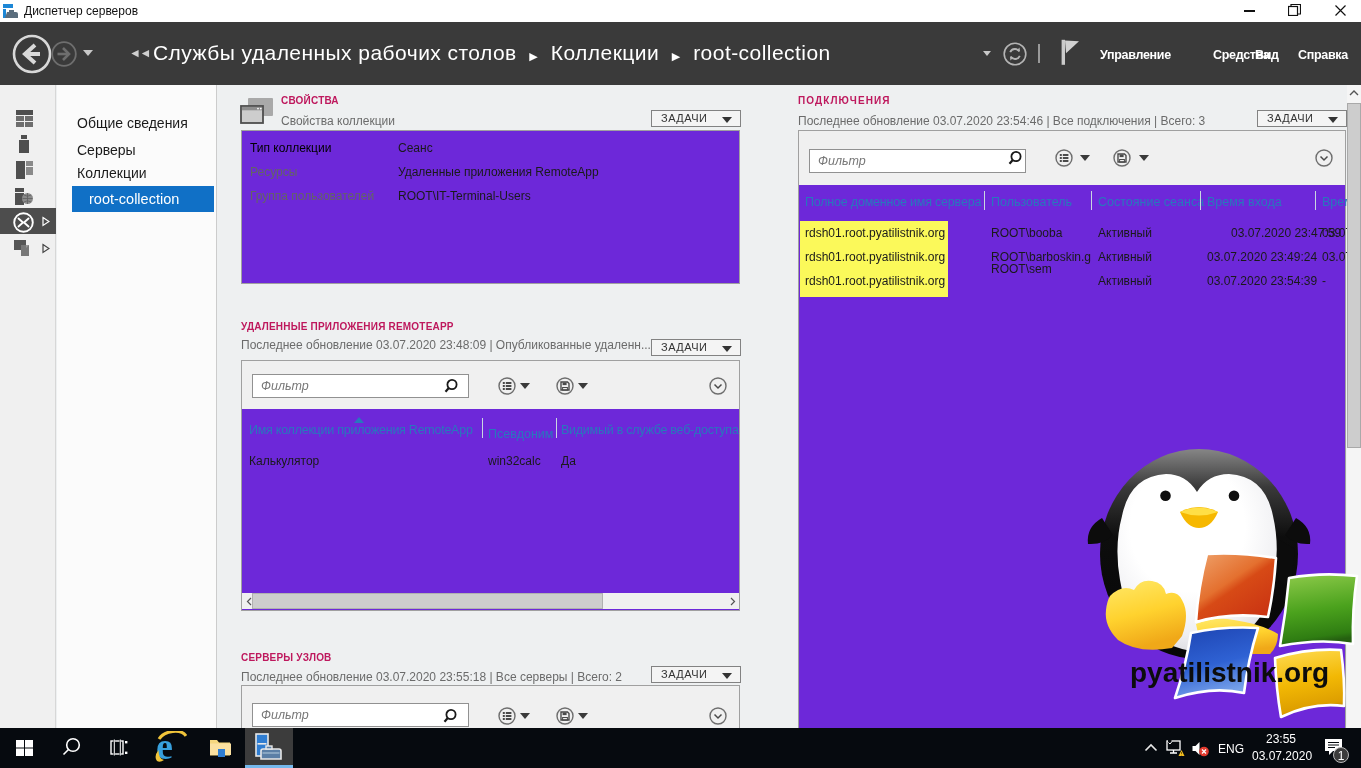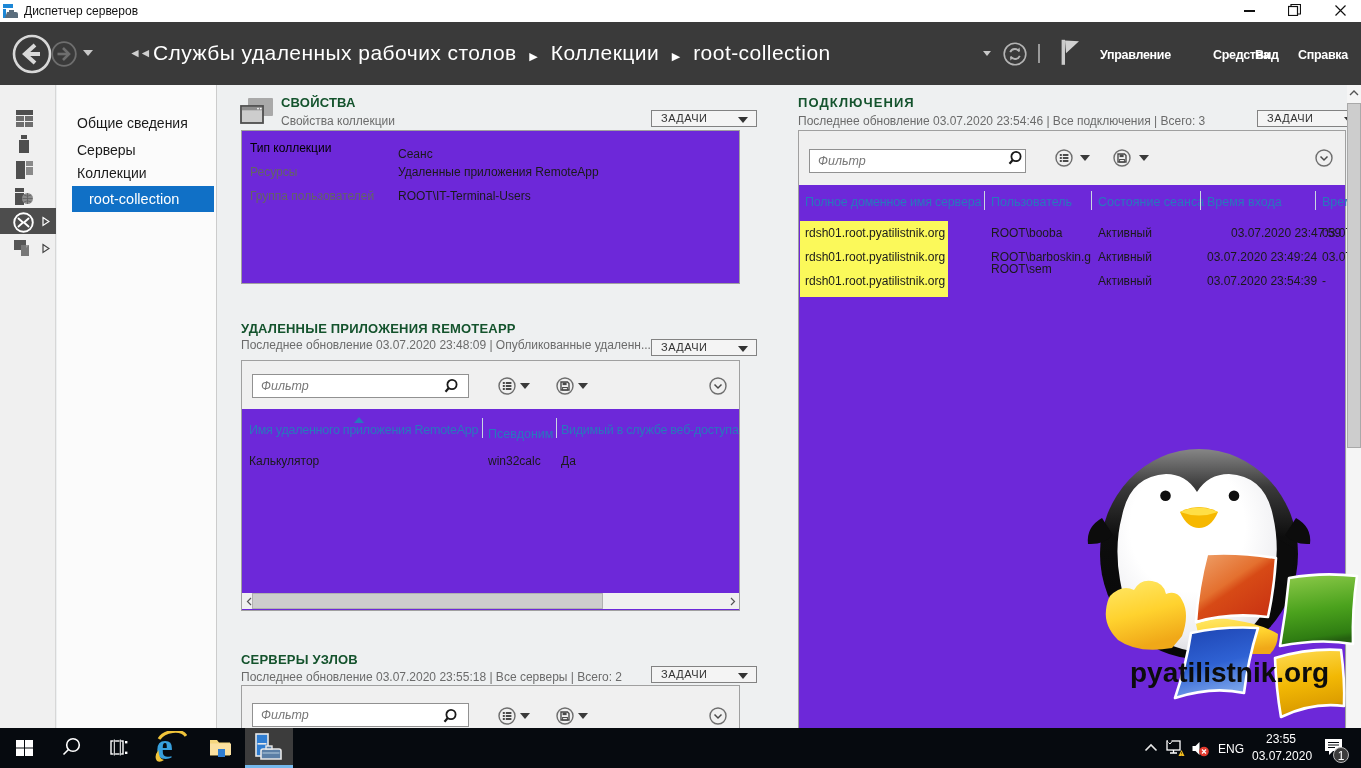--- a/index.html
+++ b/index.html
@@ -13,23 +13,23 @@
 .crumb { color:#fff; font-size:21px; letter-spacing:0.45px; }
 .menuitem { color:#fff; font-size:12.5px; font-weight:bold; top:48px; letter-spacing:-0.3px; }
 
 #sidebar { left:0; top:85px; width:56px; height:643px; background:#f0f0f0; border-right:1px solid #d7d7d7; }
 #sidesel { left:0; top:208px; width:56px; height:26px; background:#4d4d4d; }
 
 #navpanel { left:57px; top:85px; width:160px; height:643px; background:#fbfbfb; border-right:1px solid #ccc; }
 .navitem { left:77px; font-size:14px; color:#1b1b1b; }
 #navsel { left:72px; top:186px; width:142px; height:26px; background:#1070c6; color:#fff; font-size:14.5px; line-height:26px; padding-left:17px; }
 
-.tiletitle { font-weight:bold; font-size:13px; color:#14532d; letter-spacing:0.2px; }
+.tiletitle { font-weight:bold; font-size:10px; color:#be185d; letter-spacing:0.2px; }
 .tilesub { font-size:12px; color:#6b6b6b; }
-.taskbtn { width:106px; height:17px; background:#f4f4f4; border:1px solid #828282; font-size:11px; color:#333; text-align:left; padding-left:9px; line-height:15px; letter-spacing:0.5px; }
+.taskbtn { width:90px; height:17px; background:#f4f4f4; border:1px solid #828282; font-size:11px; color:#333; text-align:left; padding-left:9px; line-height:15px; letter-spacing:0.5px; }
 .taskbtn .tri { position:absolute; right:8px; top:5.5px; width:0; height:0; border-left:5.5px solid transparent; border-right:5.5px solid transparent; border-top:6px solid #333; }
 .tilebox { background:#6d28d9; border:1px solid #a0a0a0; }
 .toolbar { position:absolute; left:0; top:0; right:0; height:48px; background:#f0f0f0; }
 .filter { position:absolute; background:#fff; border:1px solid #919191; height:24px; }
 .filter .ph { position:absolute; left:8px; top:4px; font-style:italic; color:#777; font-size:12.5px; }
 .hblue { color:#2878bd; font-size:12.5px; }
 .cell { position:absolute; font-size:12px; color:#1a1a1a; }
 .csep { position:absolute; width:1px; background:#c9d6e0; }
 
 #taskbar { left:0; top:728px; width:1361px; height:40px; background:#060a0f; }
@@ -134,36 +134,36 @@
   <rect x="1" y="9" width="22" height="17" fill="#cdcdcd" stroke="#4e4e4e" stroke-width="1.8"></rect>
   <rect x="1.9" y="9.9" width="20.2" height="3.4" fill="#8f8f8f"></rect>
   <circle cx="18" cy="11.6" r="0.9" fill="#fff"></circle>
     <circle cx="20.8" cy="11.6" r="0.9" fill="#fff"></circle>
 </svg>
 <div class="abs tiletitle" style="left:281px; top:95px;">СВОЙСТВА</div>
 <div class="abs tilesub" style="left:281px; top:114px;">Свойства коллекции</div>
 <div class="abs taskbtn" style="left:651px; top:110px;">ЗАДАЧИ<span class="tri"></span></div>
 <div class="abs tilebox" style="left:241px; top:130px; width:499px; height:154px;"></div>
 <div class="abs cell" style="left:250px; top:141px; color:#000000;">Тип коллекции</div>
-<div class="abs cell" style="left:398px; top:141px;margin-top:6px;">Сеанс</div>
+<div class="abs cell" style="left:398px; top:141px;">Сеанс</div>
 <div class="abs cell" style="left:250px; top:165px; color:#646464;">Ресурсы</div>
 <div class="abs cell" style="left:398px; top:165px;">Удаленные приложения RemoteApp</div>
 <div class="abs cell" style="left:250px; top:189px; color:#646464;">Группа пользователей</div>
 <div class="abs cell" style="left:398px; top:189px;">ROOT\IT-Terminal-Users</div>
 
 <div class="abs tiletitle" style="left:241px; top:321px;">УДАЛЕННЫЕ ПРИЛОЖЕНИЯ REMOTEAPP</div>
 <div class="abs tilesub" style="left:241px; top:338px;">Последнее обновление 03.07.2020 23:48:09 | Опубликованные удаленн...</div>
 <div class="abs taskbtn" style="left:651px; top:339px;">ЗАДАЧИ<span class="tri"></span></div>
 <div class="abs tilebox" style="left:241px; top:360px; width:499px; height:251px;">
   <div class="toolbar"></div>
   <div class="filter" style="left:10px; top:13px; width:217px;">
       <span class="ph">Фильтр</span>
     </div>
 </div>
-<div class="abs hblue" style="left:249px; top:423px; letter-spacing:-0.25px;">Имя удаленного приложения RemoteApp</div>
+<div class="abs hblue" style="left:249px; top:423px; letter-spacing:-0.25px;">Имя коллекции приложения RemoteApp</div>
 <div class="abs hblue" style="left:488px; top:427px;">Псевдоним</div>
 <div class="abs hblue" style="left:561px; top:423px; width:178px; overflow:hidden; white-space:nowrap; letter-spacing:-0.25px;">Видимый в службе веб-доступа</div>
 <div class="abs csep" style="left:482px; top:418px; height:20px;"></div>
 <div class="abs csep" style="left:556px; top:418px; height:20px;"></div>
 <div class="abs cell" style="left:249px; top:454px;">Калькулятор</div>
 <div class="abs cell" style="left:488px; top:454px;">win32calc</div>
 <div class="abs cell" style="left:561px; top:454px;">Да</div>
 
 <div class="abs tiletitle" style="left:241px; top:652px;">СЕРВЕРЫ УЗЛОВ</div>
 <div class="abs tilesub" style="left:241px; top:670px;">Последнее обновление 03.07.2020 23:55:18 | Все серверы  | Всего: 2</div>

